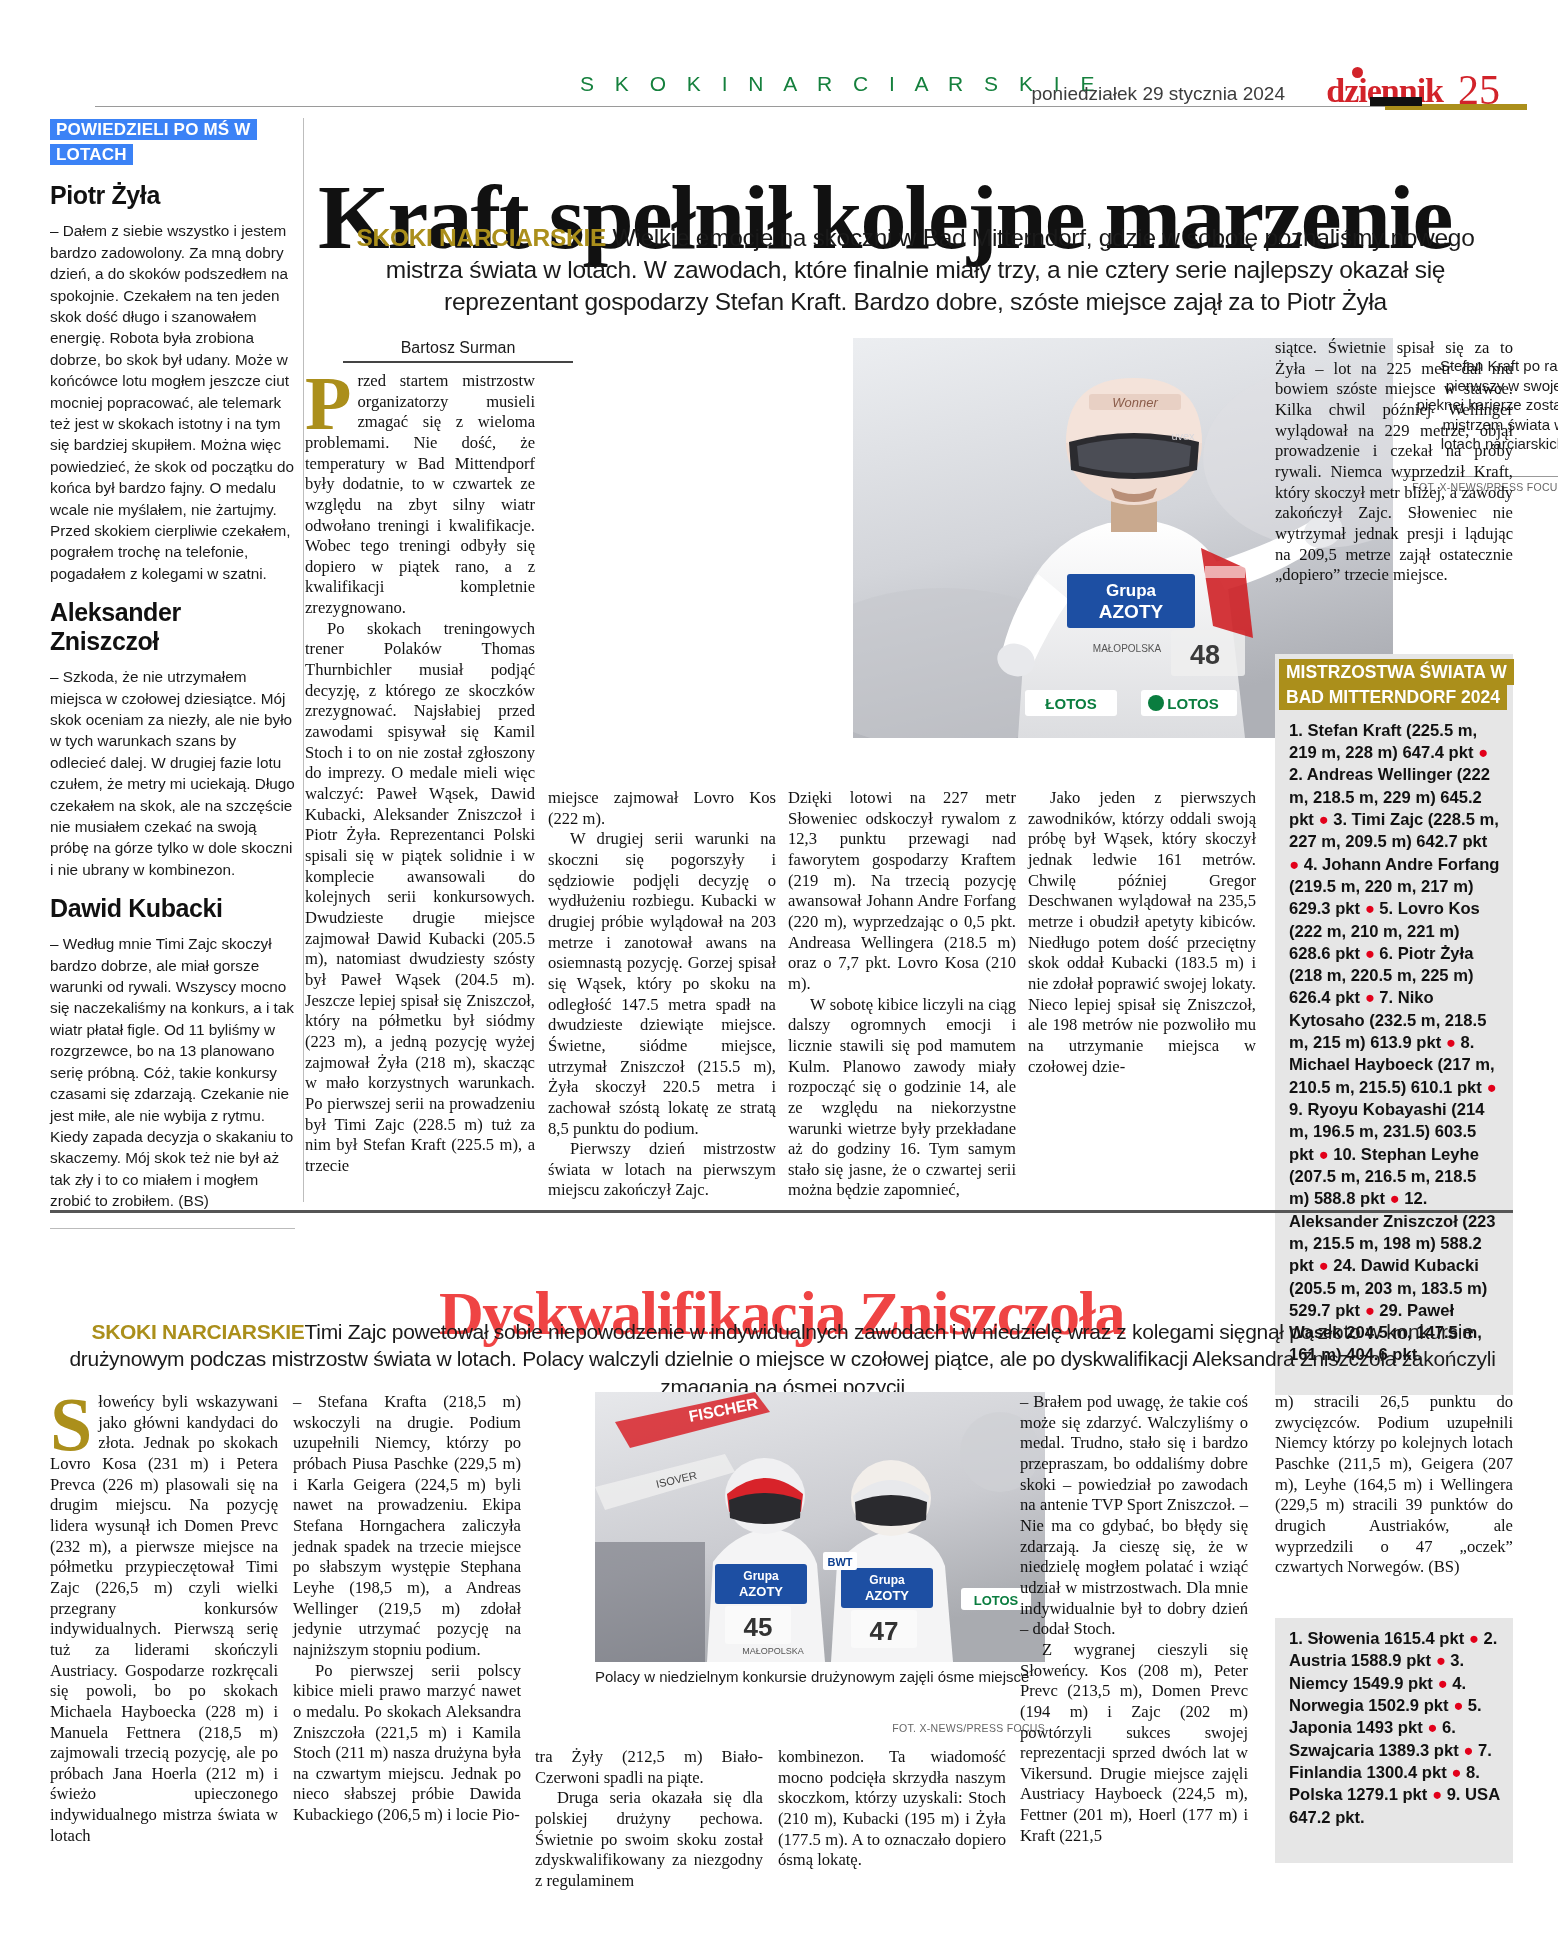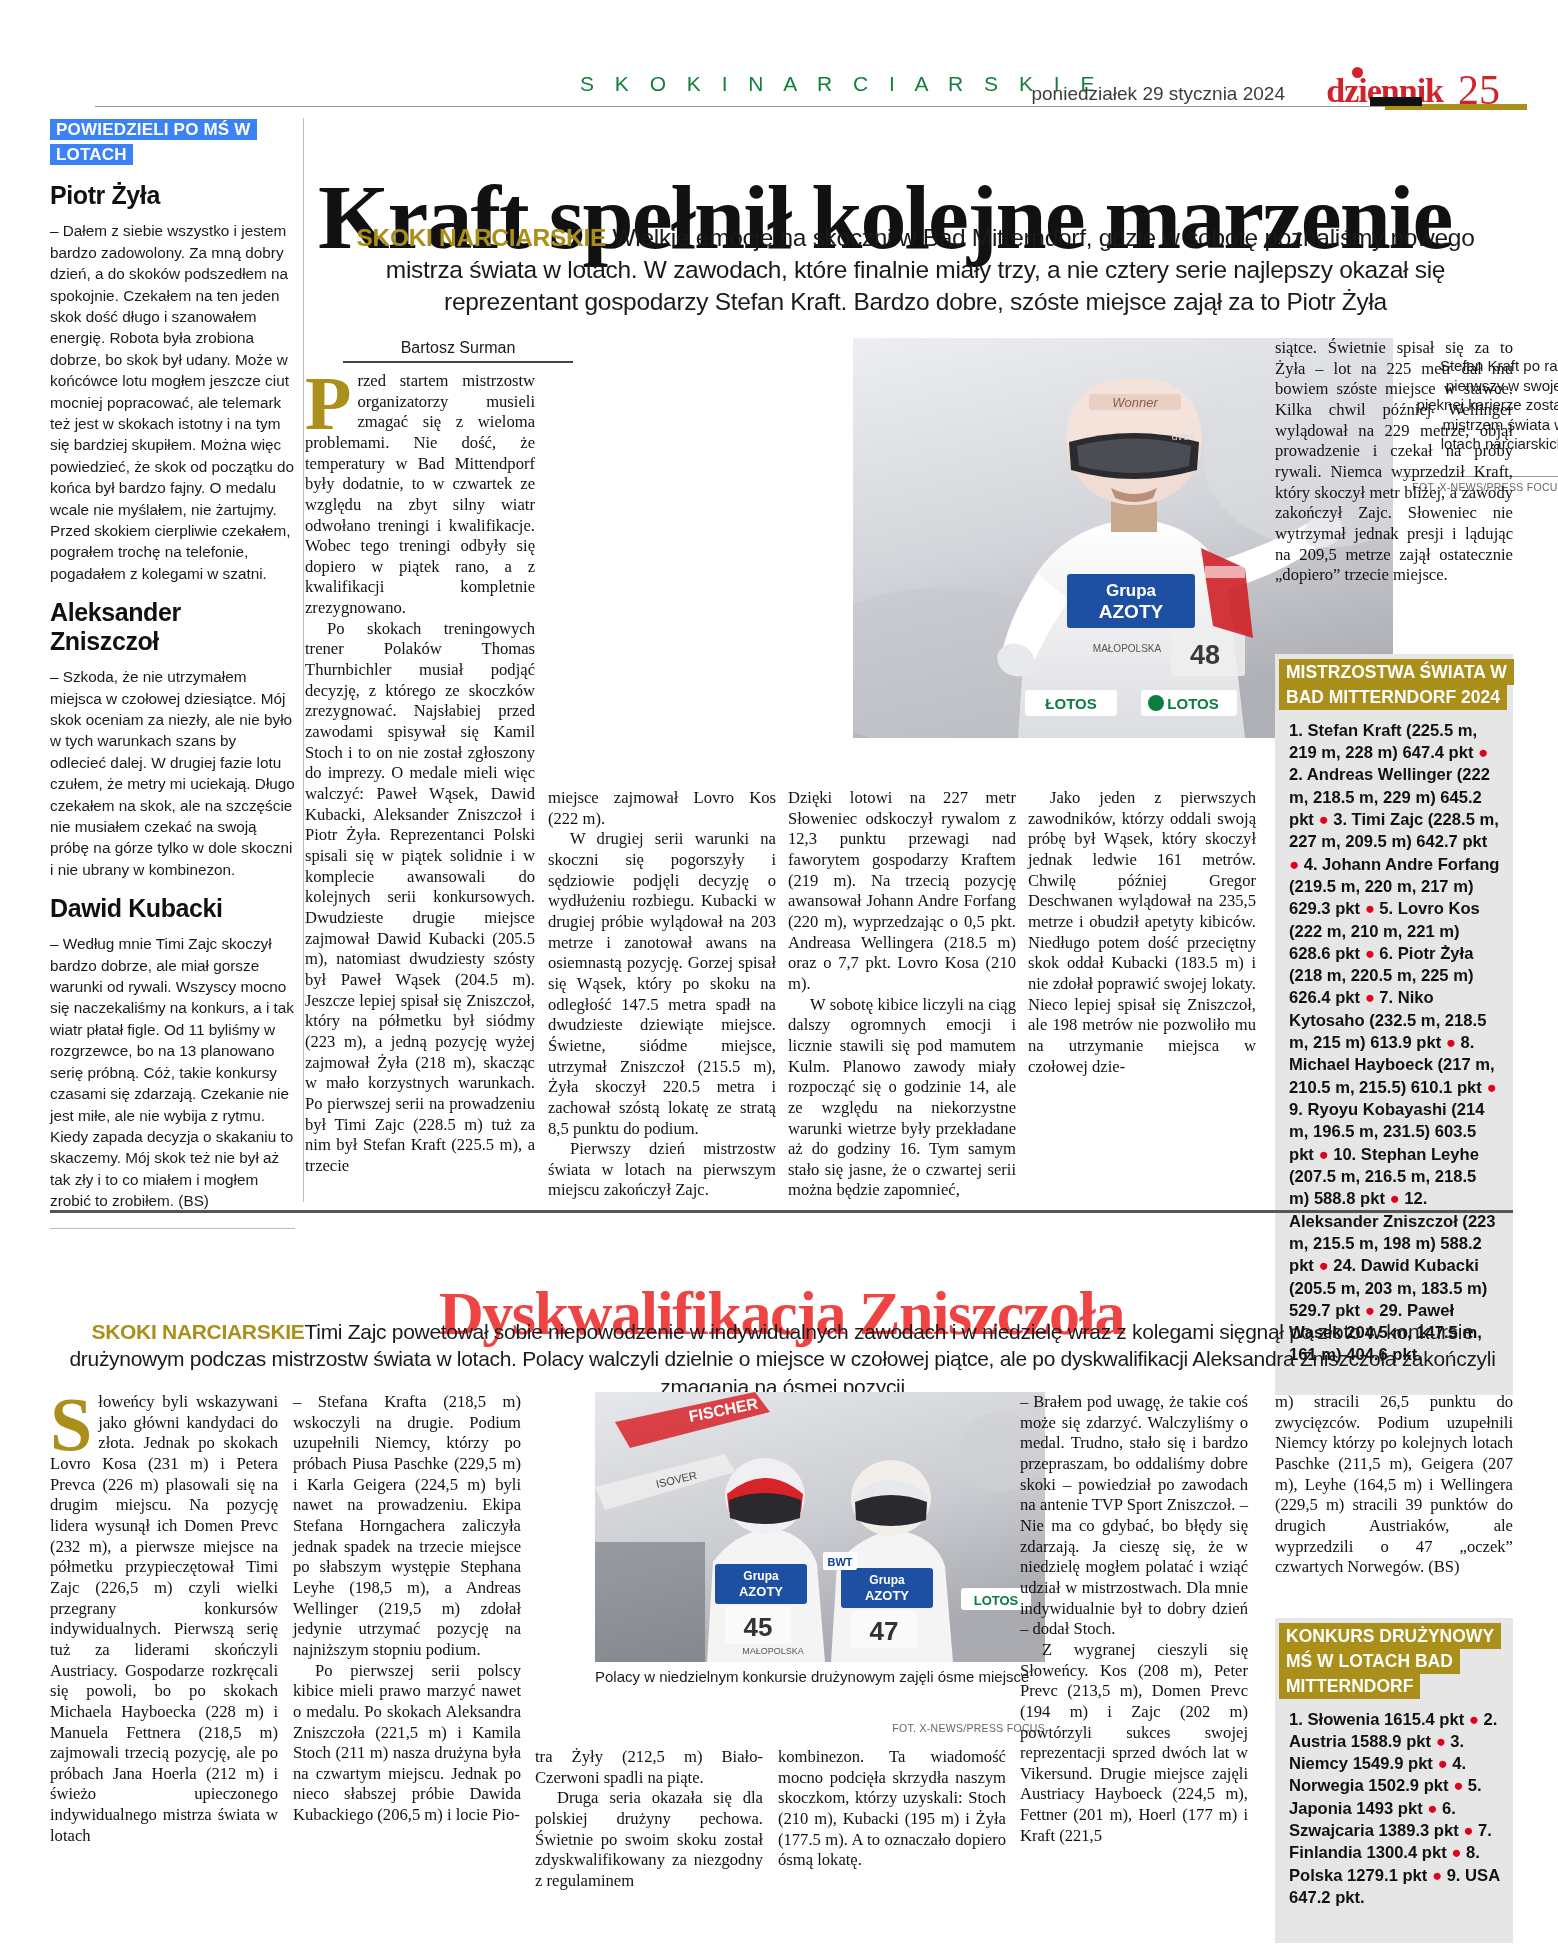--- a/index.html
+++ b/index.html
@@ -421,23 +421,20 @@
       <p class="noind">– Brałem pod uwagę, że takie coś może się zdarzyć. Walczyliśmy o medal. Trudno, stało się i bardzo przepraszam, bo oddaliśmy dobre skoki – powiedział po zawodach na antenie TVP Sport Zniszczoł. – Nie ma co gdybać, bo błędy się zdarzają. Ja cieszę się, że w niedzielę mogłem polatać i wziąć udział w mistrzostwach. Dla mnie indywidualnie był to dobry dzień – dodał Stoch.</p>
       <p>Z wygranej cieszyli się Słoweńcy. Kos (208 m), Peter Prevc (213,5 m), Domen Prevc (194 m) i Zajc (202 m) powtórzyli sukces swojej reprezentacji sprzed dwóch lat w Vikersund. Drugie miejsce zajęli Austriacy Hayboeck (224,5 m), Fettner (201 m), Hoerl (177 m) i Kraft (221,5</p>
     </div>
 
     <div class="col2" style="left:1225px; top:0px; width:238px;">
       <p class="noind">m) stracili 26,5 punktu do zwycięzców. Podium uzupełnili Niemcy którzy po kolejnych lotach Paschke (211,5 m), Geigera (207 m), Leyhe (164,5 m) i Wellingera (229,5 m) stracili 39 punktów do drugich Austriaków, ale wyprzedzili o 47 „oczek” czwartych Norwegów. (BS)</p>
     </div>
   </div>
 
   <div class="resbox2">
-    <div class="resbox2-title-wrap">
-      <span class="resbox2-title">KONKURS DRUŻYNOWY MŚ W LOTACH BAD MITTERNDORF</span>
-    </div>
     <div class="resbox2-body">
       <span>1. Słowenia 1615.4 pkt</span><span class="bullet"> ●</span>
       <span>2. Austria 1588.9 pkt</span><span class="bullet"> ●</span>
       <span>3. Niemcy 1549.9 pkt</span><span class="bullet"> ●</span>
       <span>4. Norwegia 1502.9 pkt</span><span class="bullet"> ●</span>
       <span>5. Japonia 1493 pkt</span><span class="bullet"> ●</span>
       <span>6. Szwajcaria 1389.3 pkt</span><span class="bullet"> ●</span>
       <span>7. Finlandia 1300.4 pkt</span><span class="bullet"> ●</span>
       <span>8. Polska 1279.1 pkt</span><span class="bullet"> ●</span>
       <span>9. USA 647.2 pkt.</span>

